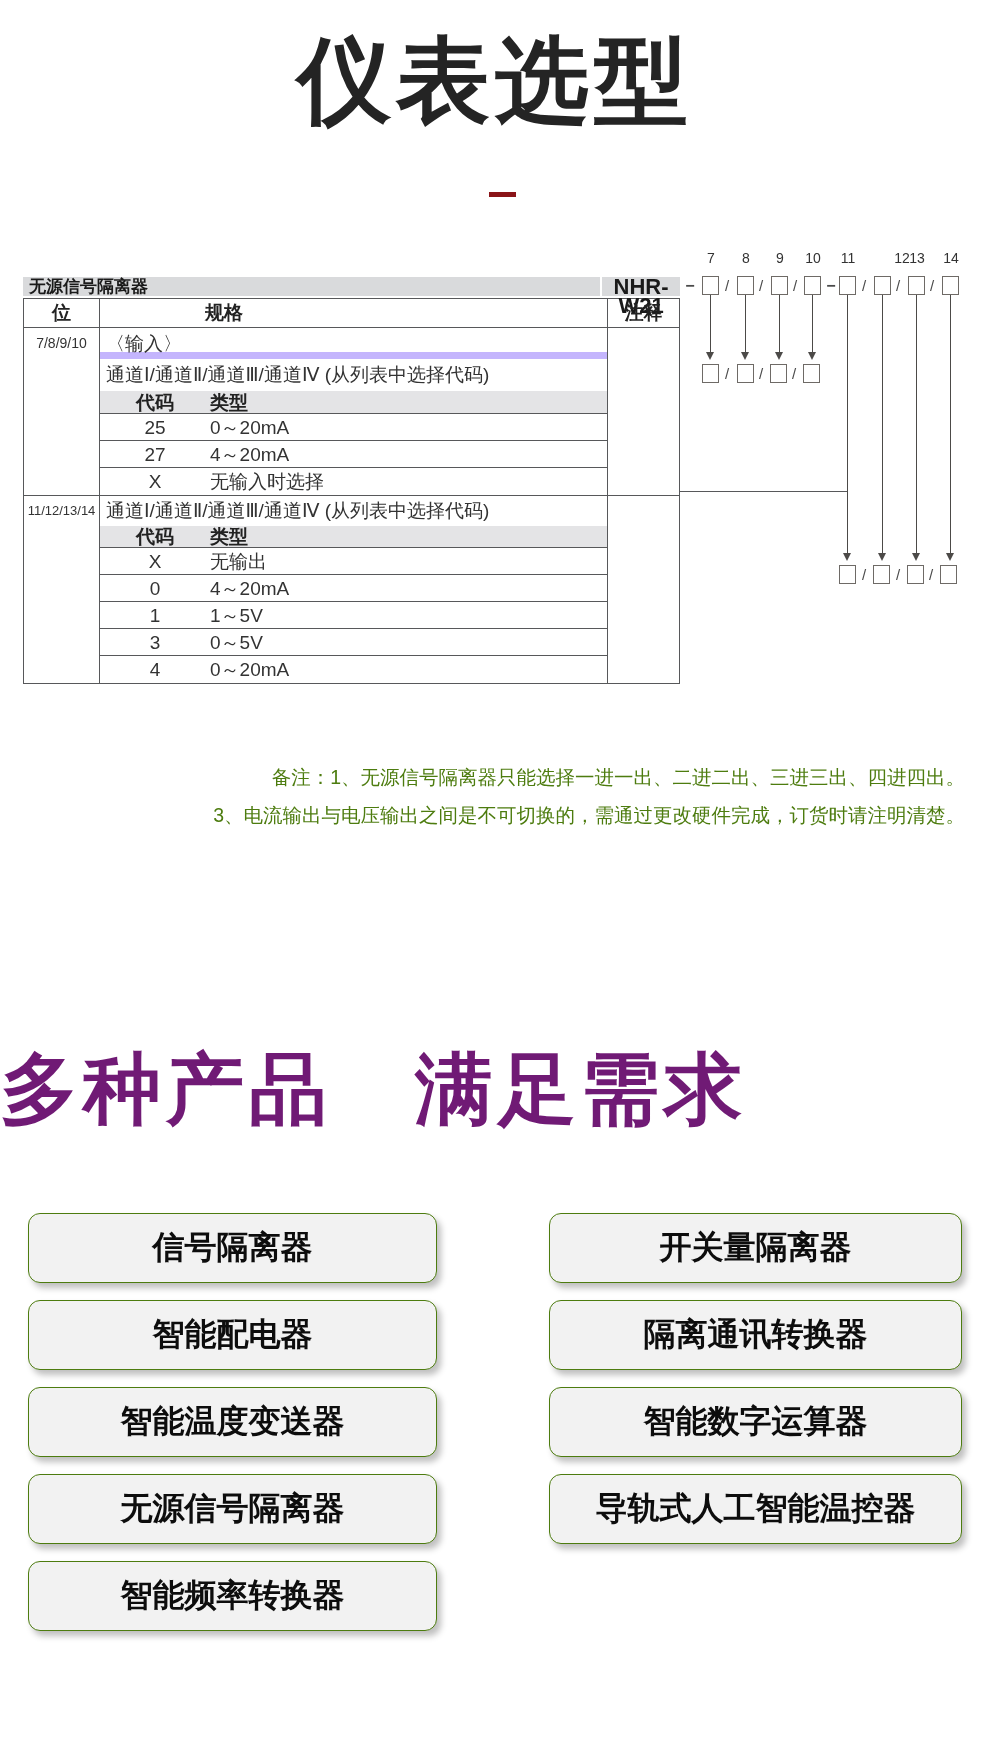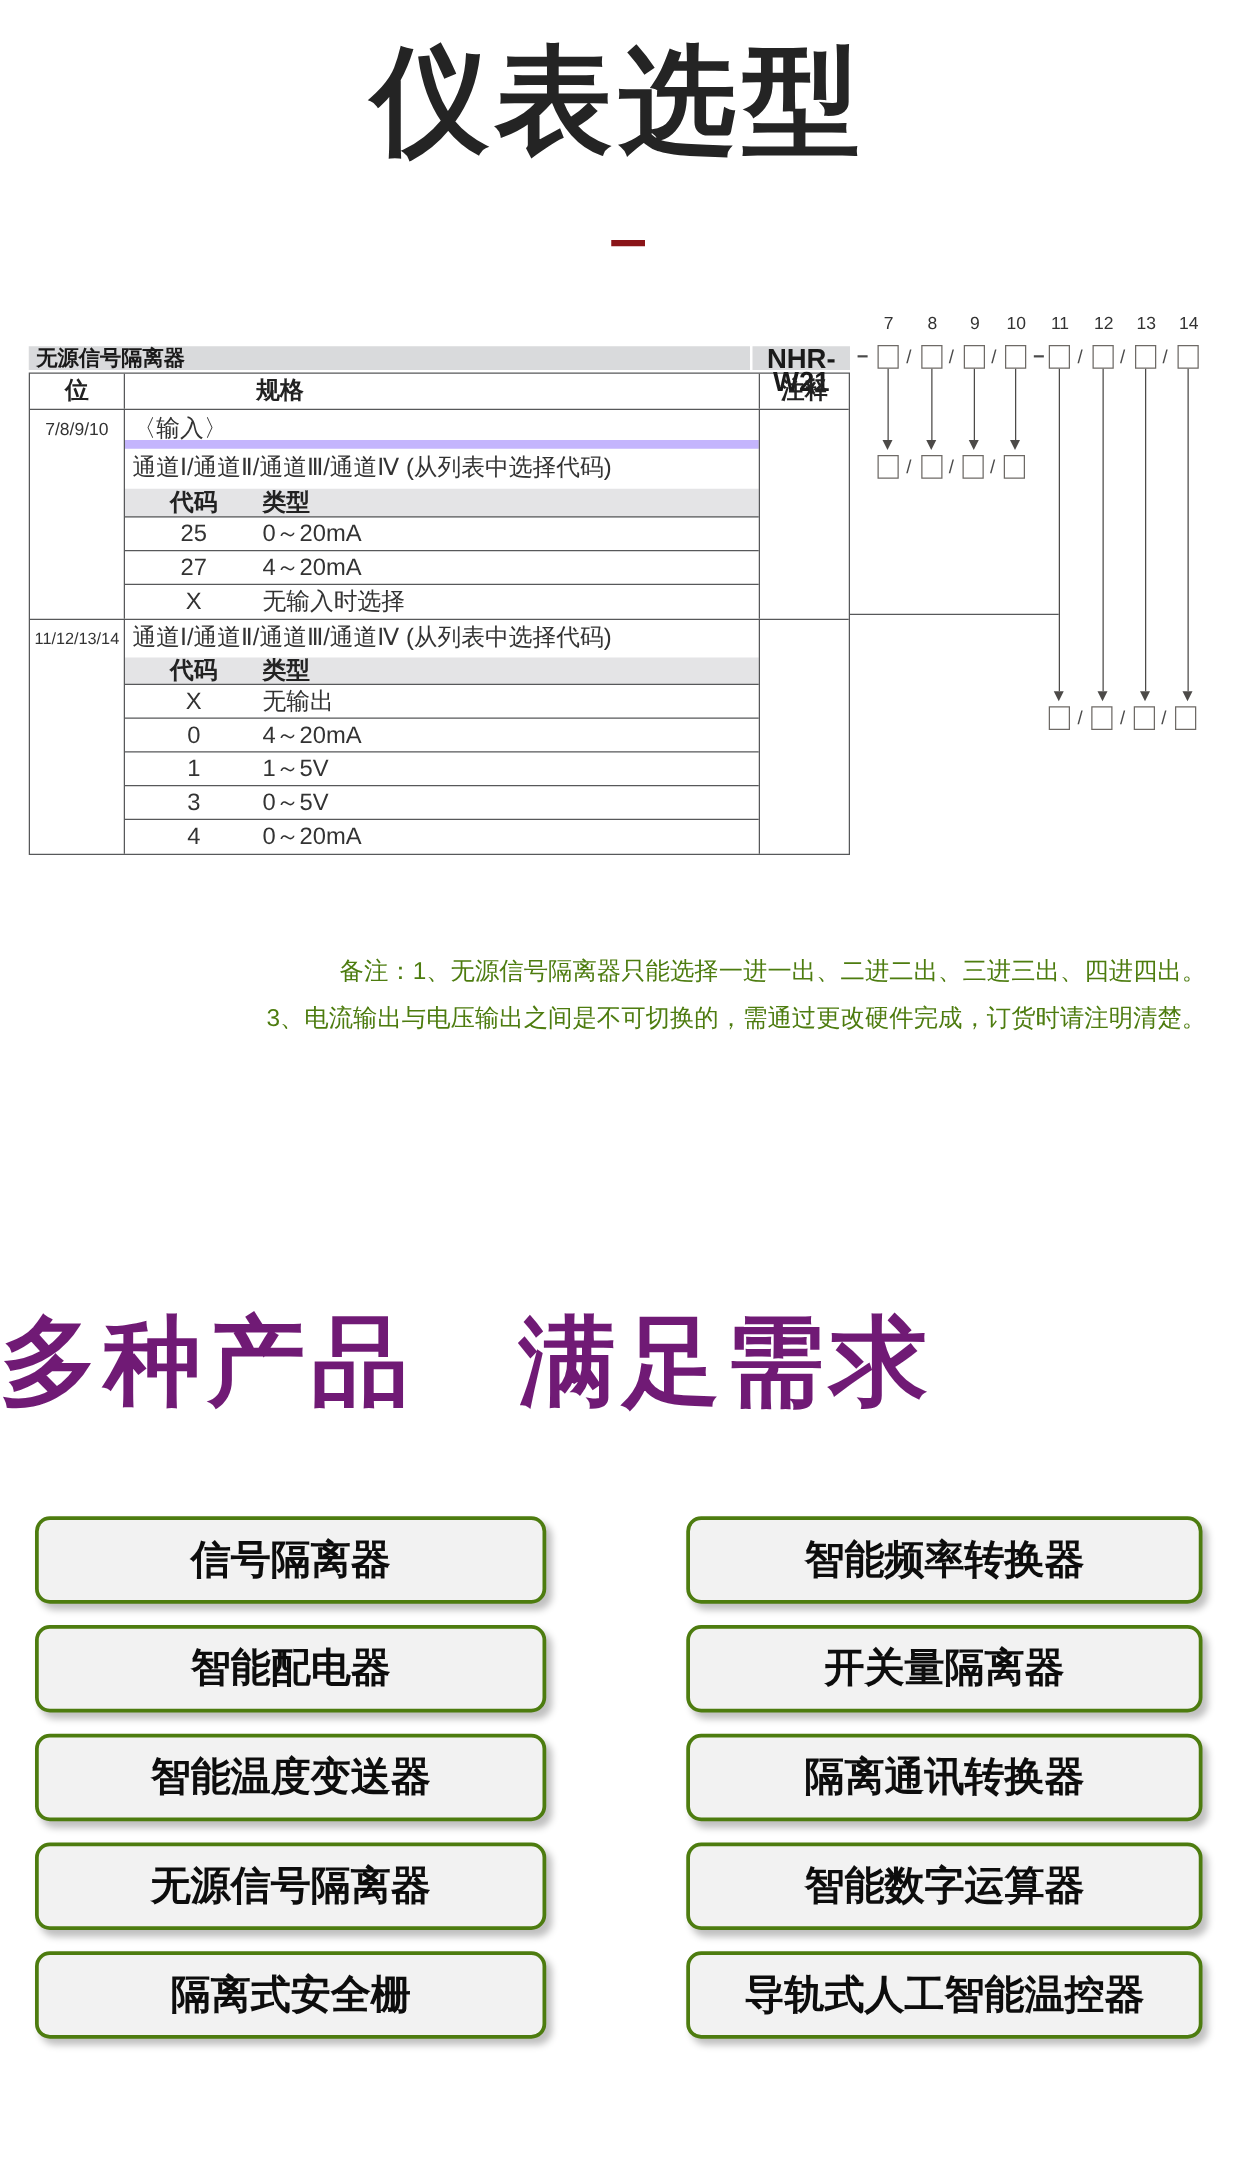--- a/index.html
+++ b/index.html
@@ -61,21 +61,21 @@
     position:absolute;top:1038px;left:0;width:100%;text-align:left;margin:0;
     font-size:78px;font-weight:bold;color:#701a75;letter-spacing:5px;white-space:pre;
   }
   
   .prod-grid{
     position:absolute;left:28px;top:1213px;width:934px;
     display:grid;grid-template-columns:409px 413px;column-gap:112px;
     grid-template-rows:repeat(5,70px);row-gap:17px;grid-auto-flow:column;
   }
   .prod-btn{
-    background:#f2f2f2;border:3px solid #4d7c0f;border-radius:12px;
+    background:#f2f2f2;border:1px solid #4d7c0f;border-radius:12px;
     box-shadow:4px 5px 6px rgba(0,0,0,0.25);
     display:flex;align-items:center;justify-content:center;
     font-size:32px;font-weight:bold;color:#0d0d0d;cursor:pointer;
   }
 </style>
 </head>
 <body>
 
 <h1 class="main-title">仪表选型</h1>
 <div class="red-dash"></div>
@@ -149,21 +149,21 @@
       <div class="note-col"></div>
     </div>
   </div>
 </div>
 
 <span class="pnum" style="left:696px">7</span>
 <span class="pnum" style="left:731px">8</span>
 <span class="pnum" style="left:765px">9</span>
 <span class="pnum" style="left:798px">10</span>
 <span class="pnum" style="left:833px">11</span>
-<span class="pnum" style="left:868px">12</span>
+<span class="pnum" style="left:887px">12</span>
 <span class="pnum" style="left:902px">13</span>
 <span class="pnum" style="left:936px">14</span>
 
 <span class="dash" style="left:683px;top:276px">−</span>
 <div class="cbox" style="left:702px;top:276px"></div>
 <span class="sep" style="left:722px;top:276px">/</span>
 <div class="cbox" style="left:737px;top:276px"></div>
 <span class="sep" style="left:756px;top:276px">/</span>
 <div class="cbox" style="left:771px;top:276px"></div>
 <span class="sep" style="left:790px;top:276px">/</span>
@@ -218,19 +218,18 @@
   <p>3、电流输出与电压输出之间是不可切换的，需通过更改硬件完成，订货时请注明清楚。</p>
 </div>
 
 <h2 class="sub-title">多种产品　满足需求</h2>
 
 <div class="prod-grid">
   <div class="prod-btn">信号隔离器</div>
   <div class="prod-btn">智能配电器</div>
   <div class="prod-btn">智能温度变送器</div>
   <div class="prod-btn">无源信号隔离器</div>
-  <div class="prod-btn">隔离式安全栅</div>
   <div class="prod-btn">智能频率转换器</div>
   <div class="prod-btn">开关量隔离器</div>
   <div class="prod-btn">隔离通讯转换器</div>
   <div class="prod-btn">智能数字运算器</div>
   <div class="prod-btn">导轨式人工智能温控器</div>
 </div>
 
 </body></html>

